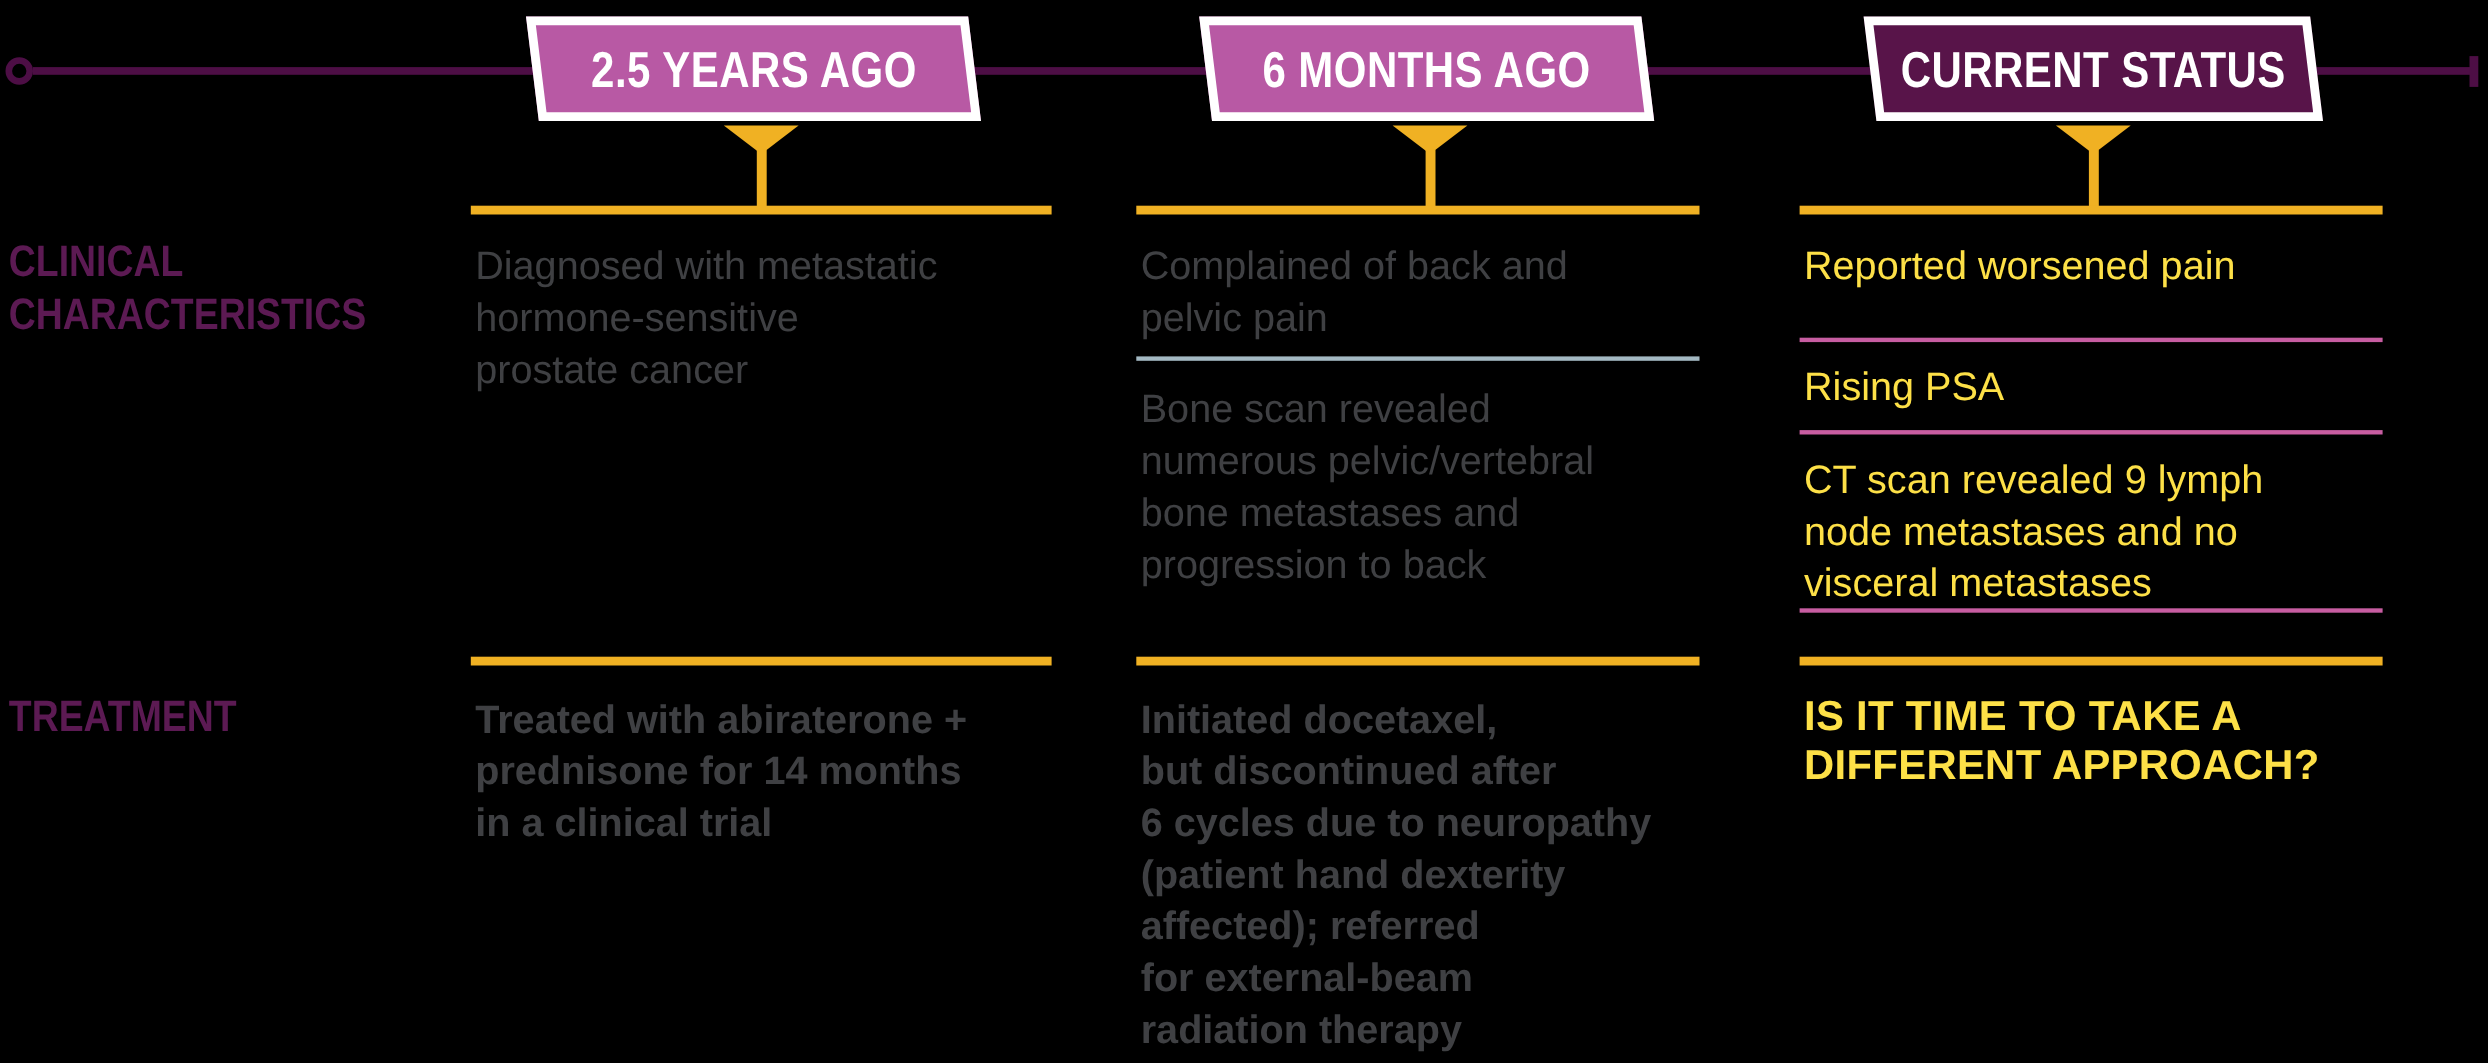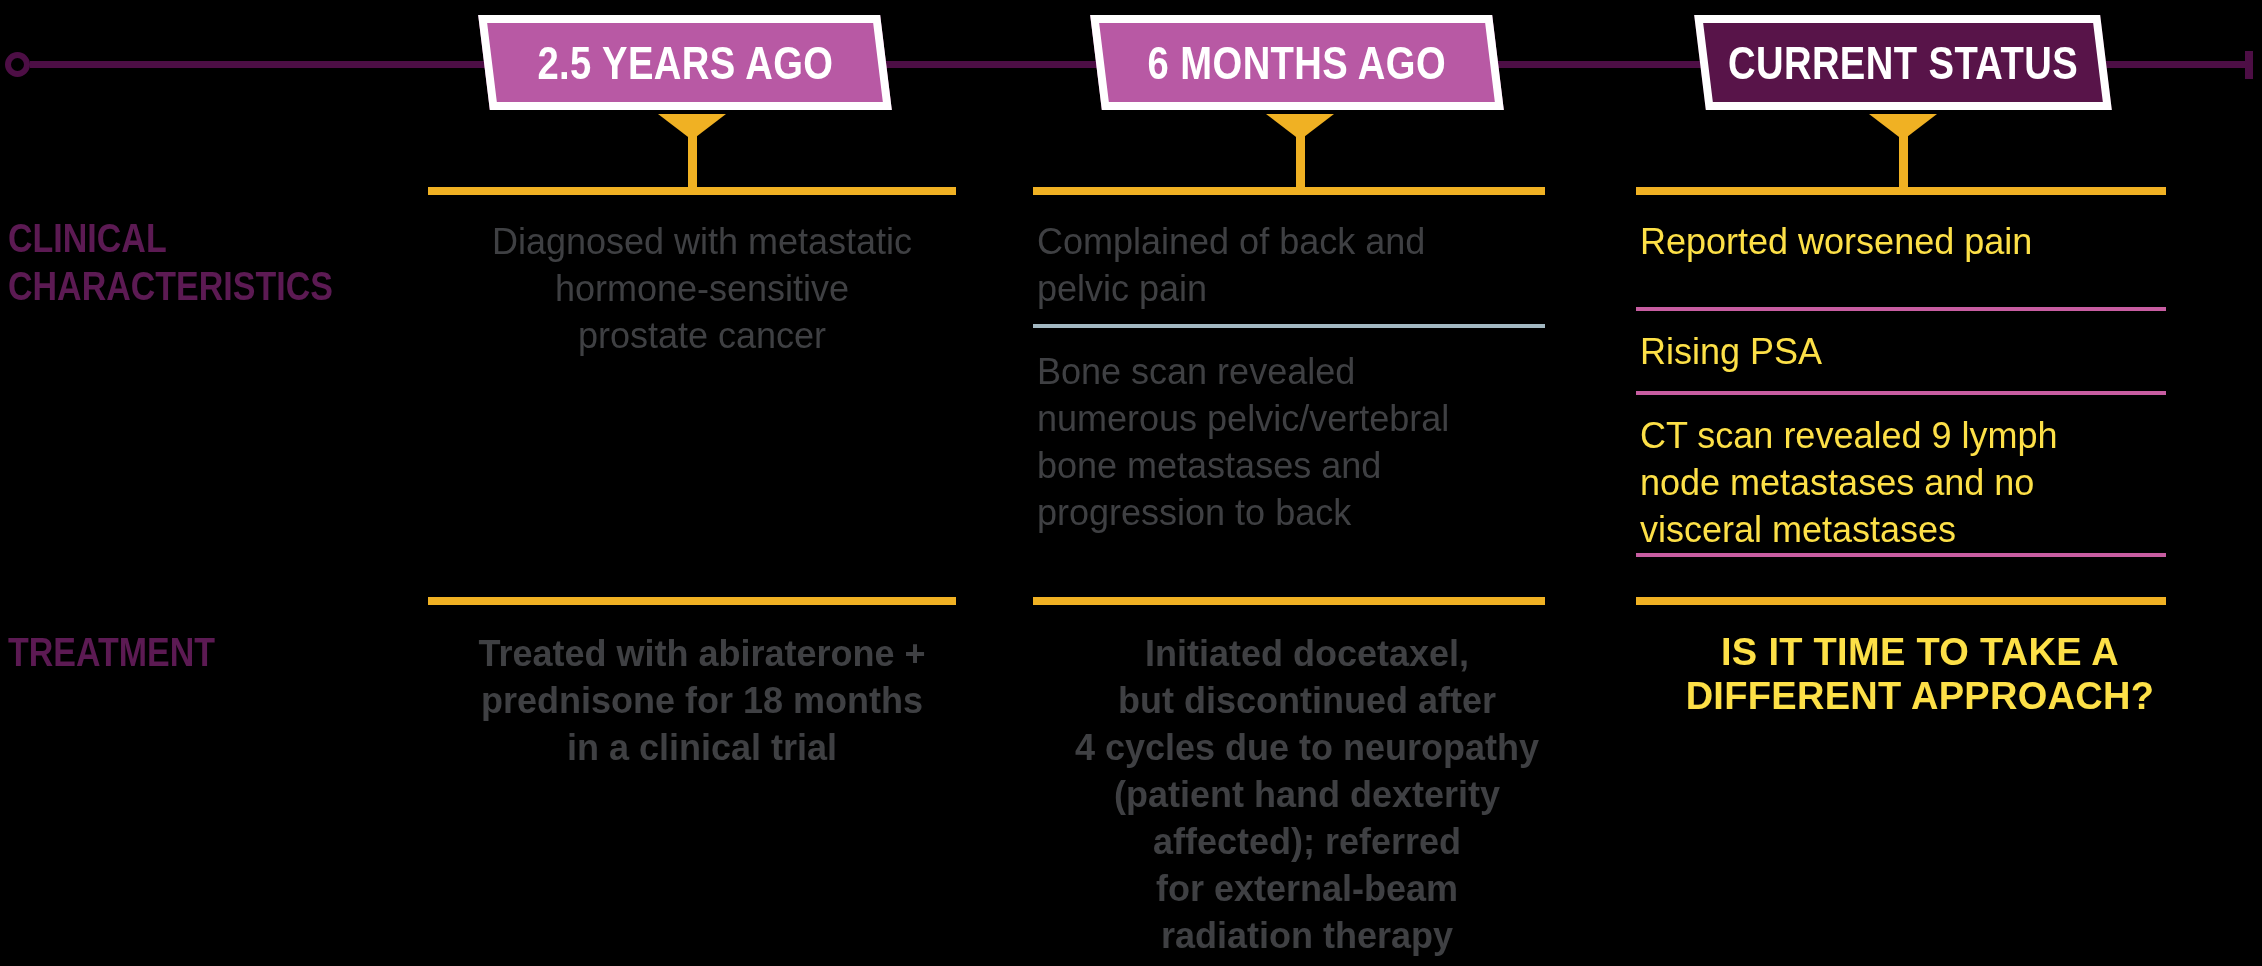--- a/index.html
+++ b/index.html
@@ -38,21 +38,21 @@
   .row1{top:187px;} .row2{top:597px;}
   .c1{left:428px;width:528px;} .c2{left:1033px;width:512px;} .c3{left:1636px;width:530px;}
   
   .row-label{
     position:absolute;left:8px;color:#5c1a53;font-weight:700;font-size:40px;line-height:48px;
     letter-spacing:0;transform:scaleX(0.85);transform-origin:left top;white-space:pre-line;
   }
   .clinical-label{top:214px;}
   .treatment-label{top:628px;}
   
-  .note{position:absolute;white-space:pre-line;font-size:36px;line-height:47px;text-align:center;}
+  .note{position:absolute;white-space:pre-line;font-size:36px;line-height:47px;}
   .gray{color:#3f4043;}
   .purple-text{color:#fde047;}
   .bold{font-weight:700;}
   .col1-x{left:432px;width:540px;}
   .col2-x{left:1037px;width:540px;}
   .col3-x{left:1640px;width:560px;}
   .clin-y{top:218px;}
   .treat-y{top:630px;}
   
   .stack{position:absolute;display:block;}
@@ -120,25 +120,25 @@
     <div class="divider div-pink dmb17"></div>
     <div class="item purple-text mb16">Rising PSA</div>
     <div class="divider div-pink dmb17"></div>
     <div class="item purple-text mb0">CT scan revealed 9 lymph
 node metastases and no
 visceral metastases</div>
     <div class="divider div-pink dmb17"></div>
   </div>
 
   <div class="note gray bold col1-x treat-y">Treated with abiraterone +
-prednisone for 18 months
+prednisone for 14 months
 in a clinical trial</div>
   <div class="note gray bold col2-x treat-y">Initiated docetaxel,
 but discontinued after
-4 cycles due to neuropathy
+6 cycles due to neuropathy
 (patient hand dexterity
 affected); referred
 for external-beam
 radiation therapy</div>
   <div class="note purple-text question col3-x treat-y">IS IT TIME TO TAKE A
 DIFFERENT APPROACH?</div>
 
 </div>
 
 </body></html>

